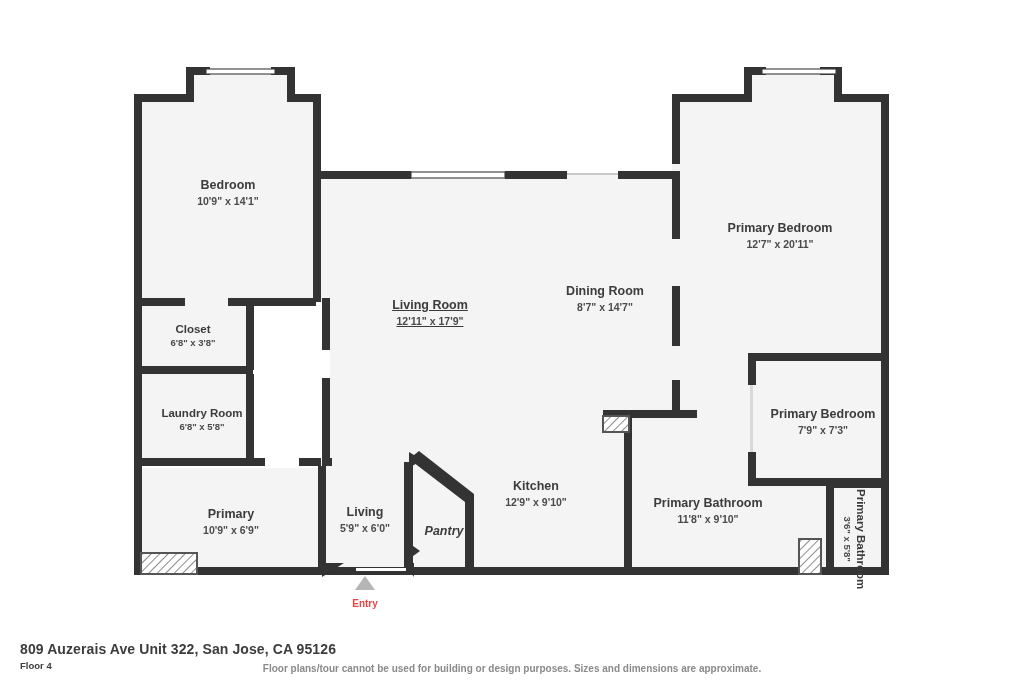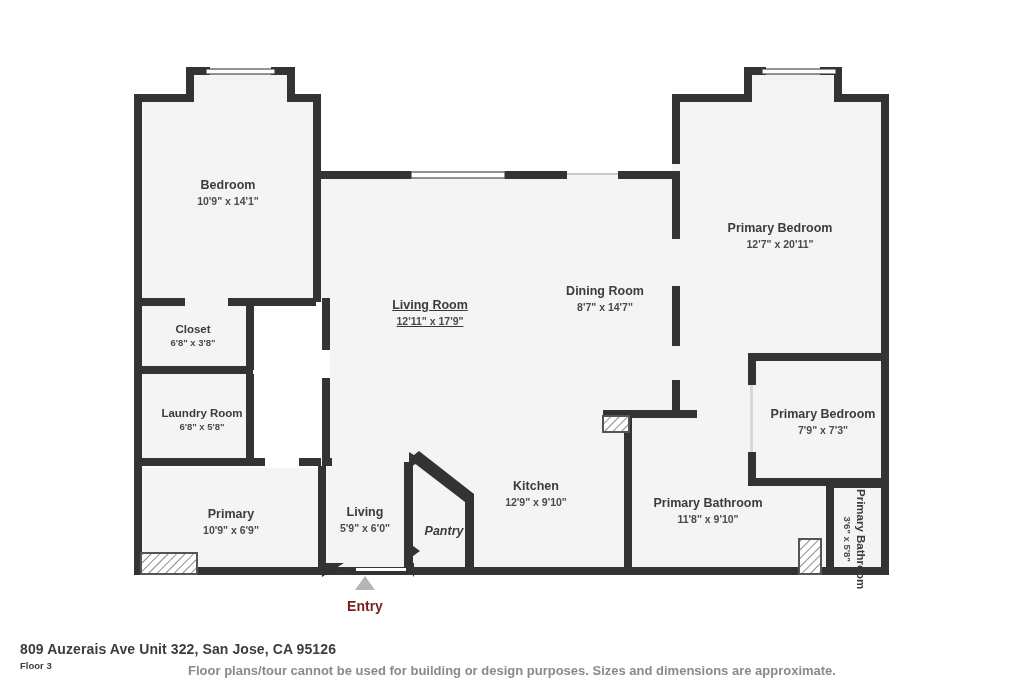--- a/index.html
+++ b/index.html
@@ -52,23 +52,23 @@
     margin-top: 1px;
   }
   .room-label.small .rl-name { font-size: 11.5px; }
   .room-label.small .rl-dims { font-size: 9.5px; }
   .room-label.rotated {
     transform: rotate(90deg);
     transform-origin: left top;
   }
   .entry-label {
     position: absolute;
-    font-size: 14px;
-    font-weight: bold;
-    color: #7f1d1d;
+    font-size: 10px;
+    font-weight: bold;
+    color: #ef4444;
     text-align: left;
     white-space: nowrap;
   }
   .footer-address {
     position: absolute;
     left: 20px;
     top: 641px;
     font-size: 14px;
     font-weight: bold;
     color: #3c3c3c;
@@ -81,21 +81,21 @@
     font-size: 9.5px;
     font-weight: bold;
     color: #3c3c3c;
   }
   .footer-disclaimer {
     position: absolute;
     left: 0;
     right: 0;
     top: 663px;
     text-align: center;
-    font-size: 13px;
+    font-size: 10px;
     font-weight: bold;
     color: #8a8a8a;
   }
 </style>
 </head>
 <body>
 
 <div id="floorplan-stage">
 
   <svg class="plan" viewBox="0 0 1024 683">
@@ -282,14 +282,14 @@
 
   <div class="room-label" style="left:444px; top:524px; transform:translate(-50%,0);font-style:italic;">
     <span class="rl-name">Pantry</span>
   </div>
 
   <div class="entry-label" style="left:365px; top:598px; transform:translate(-50%,0);">Entry</div>
 
 </div>
 
 <div class="footer-address">809 Auzerais Ave Unit 322, San Jose, CA 95126</div>
-<div class="footer-floor">Floor 3</div>
+<div class="footer-floor">Floor 4</div>
 <div class="footer-disclaimer">Floor plans/tour cannot be used for building or design purposes. Sizes and dimensions are approximate.</div>
 
 </body></html>

